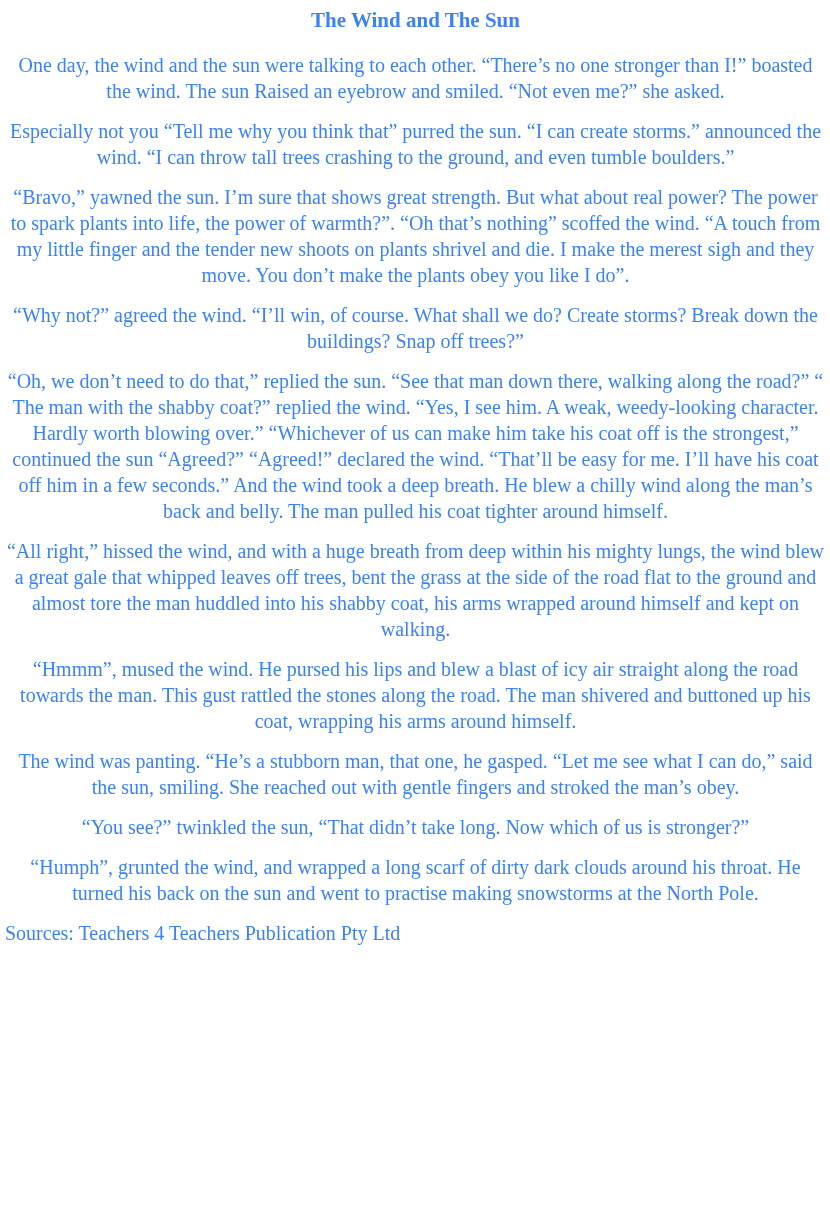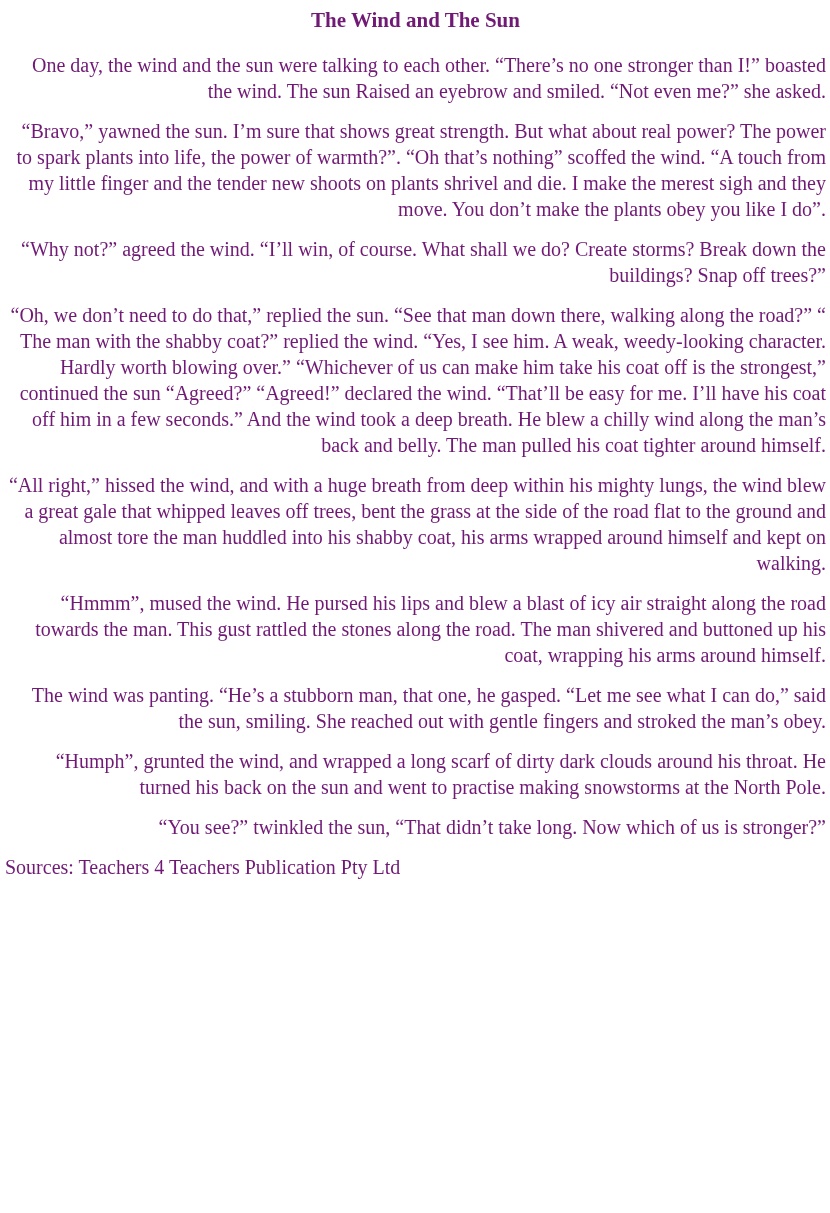--- a/index.html
+++ b/index.html
@@ -5,53 +5,54 @@
   html, body {
     margin: 0;
     padding: 0;
     background: #ffffff;
   }
   .page {
     width: 830px;
     height: 1213px;
     box-sizing: border-box;
     background: #ffffff;
-    color: #701a75;
+    color: #3b82f6;
     font-family: "Liberation Serif", "DejaVu Serif", serif;
     padding: 6px 4px 0 5px;
     overflow: hidden;
   }
   .doc-title {
     font-size: 21px;
     font-weight: bold;
     text-align: center;
     margin: 0 0 18px 0;
     line-height: 28px;
   }
   .doc-paragraph {
     font-size: 20px;
     line-height: 26px;
     margin: 0 0 14px 0;
-    text-align: right;
+    text-align: center;
   }
   .doc-source {
     font-size: 20px;
     line-height: 26px;
     font-weight: normal;
     margin: 4px 0 0 0;
   }
 </style>
 </head>
 <body>
 
 <div class="page">
   <h1 class="doc-title">The Wind and The Sun</h1>
   <p class="doc-paragraph">One day, the wind and the sun were talking to each other. “There’s no one stronger than I!” boasted the wind. The sun Raised an eyebrow and smiled. “Not even me?” she asked.</p>
+  <p class="doc-paragraph">Especially not you “Tell me why you think that” purred the sun. “I can create storms.” announced the wind. “I can throw tall trees crashing to the ground, and even tumble boulders.”</p>
   <p class="doc-paragraph">“Bravo,” yawned the sun. I’m sure that shows great strength. But what about real power? The power to spark plants into life, the power of warmth?”. “Oh that’s nothing” scoffed the wind. “A touch from my little finger and the tender new shoots on plants shrivel and die. I make the merest sigh and they move. You don’t make the plants obey you like I do”.</p>
   <p class="doc-paragraph">“Why not?” agreed the wind. “I’ll win, of course. What shall we do? Create storms? Break down the buildings? Snap off trees?”</p>
   <p class="doc-paragraph">“Oh, we don’t need to do that,” replied the sun. “See that man down there, walking along the road?” “ The man with the shabby coat?” replied the wind. “Yes, I see him. A weak, weedy-looking character. Hardly worth blowing over.” “Whichever of us can make him take his coat off is the strongest,” continued the sun “Agreed?” “Agreed!” declared the wind. “That’ll be easy for me. I’ll have his coat off him in a few seconds.” And the wind took a deep breath. He blew a chilly wind along the man’s back and belly. The man pulled his coat tighter around himself.</p>
   <p class="doc-paragraph">“All right,” hissed the wind, and with a huge breath from deep within his mighty lungs, the wind blew a great gale that whipped leaves off trees, bent the grass at the side of the road flat to the ground and almost tore the man huddled into his shabby coat, his arms wrapped around himself and kept on walking.</p>
   <p class="doc-paragraph">“Hmmm”, mused the wind. He pursed his lips and blew a blast of icy air straight along the road towards the man. This gust rattled the stones along the road. The man shivered and buttoned up his coat, wrapping his arms around himself.</p>
   <p class="doc-paragraph">The wind was panting. “He’s a stubborn man, that one, he gasped. “Let me see what I can do,” said the sun, smiling. She reached out with gentle fingers and stroked the man’s obey.</p>
+  <p class="doc-paragraph">“You see?” twinkled the sun, “That didn’t take long. Now which of us is stronger?”</p>
   <p class="doc-paragraph">“Humph”, grunted the wind, and wrapped a long scarf of dirty dark clouds around his throat. He turned his back on the sun and went to practise making snowstorms at the North Pole.</p>
-  <p class="doc-paragraph">“You see?” twinkled the sun, “That didn’t take long. Now which of us is stronger?”</p>
   <p class="doc-source">Sources: Teachers 4 Teachers Publication Pty Ltd</p>
 </div>
 
 </body></html>

